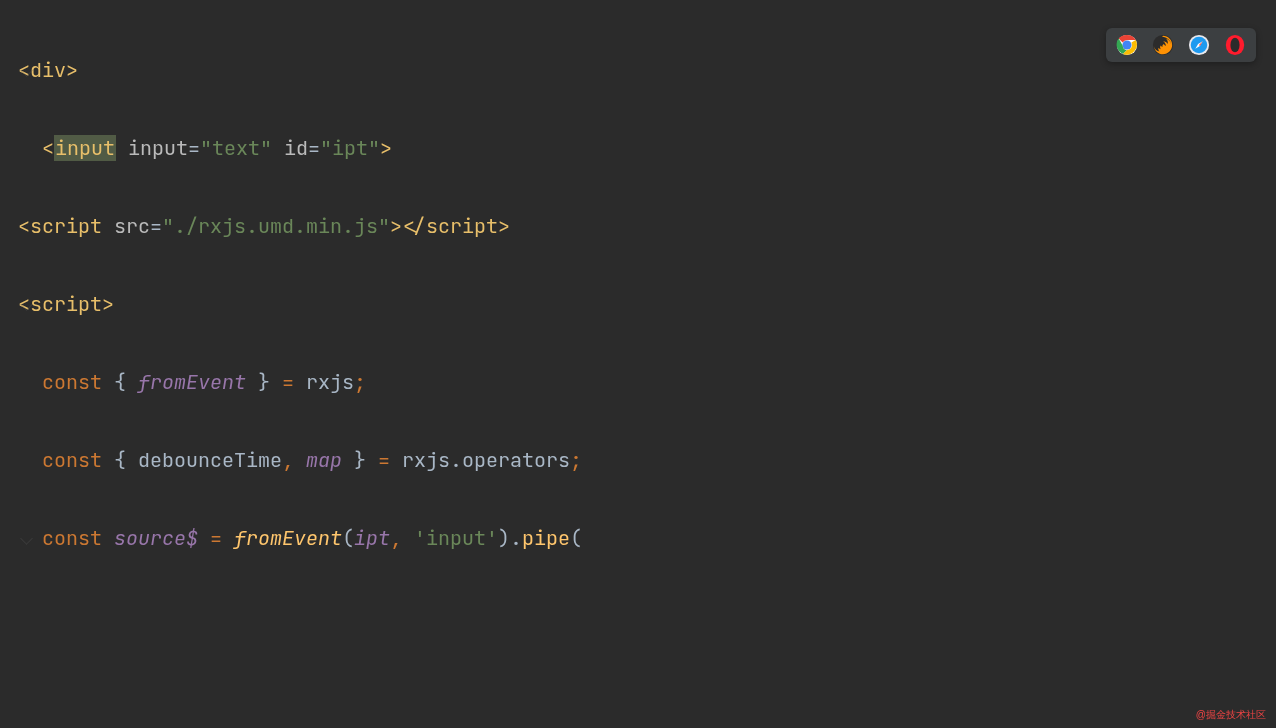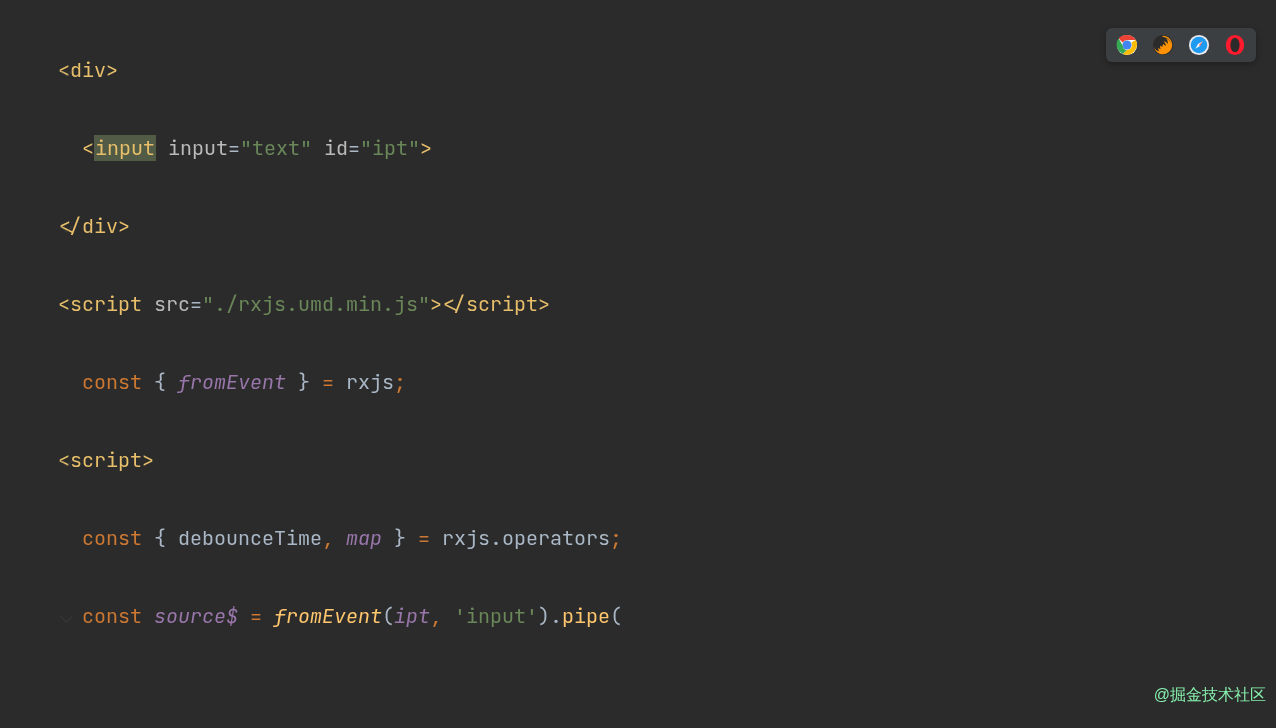--- a/index.html
+++ b/index.html
@@ -10,21 +10,21 @@
     color:#a9b7c6;
     overflow:hidden;
     position:relative;
   }
   .editor{
     padding:12px 0 12px 18px;
     line-height:39px;
     white-space:pre;
     position:relative;
   }
-  .line{position:relative;margin-left:40px;}
+  .line{position:relative;}
   
   .c-tag{color:#e8bf6a;}
   .c-attr{color:#bababa;}
   .c-str{color:#6a8759;}
   .c-kw{color:#cc7832;}
   .c-id{color:#9876aa;font-style:italic;}
   .c-fn{color:#ffc66d;}
   .c-op{color:#cc7832;}
   .c-punc{color:#a9b7c6;}
   .c-plain{color:#a9b7c6;}
@@ -38,43 +38,42 @@
     border-radius:6px;
     padding:6px 10px;
     display:flex;
     gap:14px;
     align-items:center;
     box-shadow:0 2px 6px rgba(0,0,0,.3);
   }
   .bicon{width:22px;height:22px;display:flex;align-items:center;justify-content:center;}
   .watermark{
     position:absolute;
-    bottom:22px;right:10px;
-    font-size:16px;
-    color:#86efac;
+    bottom:6px;right:10px;
+    font-size:10px;
+    color:#ef4444;
     font-family:sans-serif;
   }
   .fold{
     position:absolute;left:4px;width:8px;height:8px;
     border-left:1px solid #555;border-bottom:1px solid #555;
     transform:rotate(-45deg);
     top:15px;
     opacity:.35;
   }
 </style>
 </head>
 <body>
 
 <div class="editor">
 <div class="line"><span class="fold"></span><span class="c-tag">&lt;</span><span class="c-tag">div</span><span class="c-tag">&gt;</span></div>
 <div class="line">  <span class="c-tag">&lt;</span><span class="hl-box"><span class="c-tag">input</span></span><span> </span><span class="c-attr">input</span><span class="c-punc">=</span><span class="c-str">"text"</span><span> </span><span class="c-attr">id</span><span class="c-punc">=</span><span class="c-str">"ipt"</span><span class="c-tag">&gt;</span></div>
-<div class="line"><span class="fold"></span><span class="c-tag">&lt;/</span><span class="c-tag">div</span><span class="c-tag">&gt;</span></div>
 <div class="line"><span class="c-tag">&lt;</span><span class="c-tag">script</span><span> </span><span class="c-attr">src</span><span class="c-punc">=</span><span class="c-str">"./rxjs.umd.min.js"</span><span class="c-tag">&gt;</span><span class="c-tag">&lt;/</span><span class="c-tag">script</span><span class="c-tag">&gt;</span></div>
+<div class="line"><span class="fold"></span><span class="c-tag">&lt;</span><span class="c-tag">script</span><span class="c-tag">&gt;</span></div>
 <div class="line">  <span class="c-kw">const </span><span class="c-punc">{ </span><span class="c-id">fromEvent</span><span class="c-punc"> } </span><span class="c-op">= </span><span class="c-plain">rxjs</span><span class="c-op">;</span></div>
-<div class="line"><span class="fold"></span><span class="c-tag">&lt;</span><span class="c-tag">script</span><span class="c-tag">&gt;</span></div>
 <div class="line">  <span class="c-kw">const </span><span class="c-punc">{ </span><span class="c-plain">debounceTime</span><span class="c-op">, </span><span class="c-id">map</span><span class="c-punc"> } </span><span class="c-op">= </span><span class="c-plain">rxjs</span><span class="c-punc">.</span><span class="c-plain">operators</span><span class="c-op">;</span></div>
 <div class="line"><span class="fold"></span>  <span class="c-kw">const </span><span class="c-id">source$ </span><span class="c-op">= </span><span class="c-fn" style="font-style:italic">fromEvent</span><span class="c-punc">(</span><span class="c-id">ipt</span><span class="c-op">, </span><span class="c-str">'input'</span><span class="c-punc">)</span><span class="c-punc">.</span><span class="c-fn">pipe</span><span class="c-punc">(</span></div>
 
 
 
 
 
 
 
 

